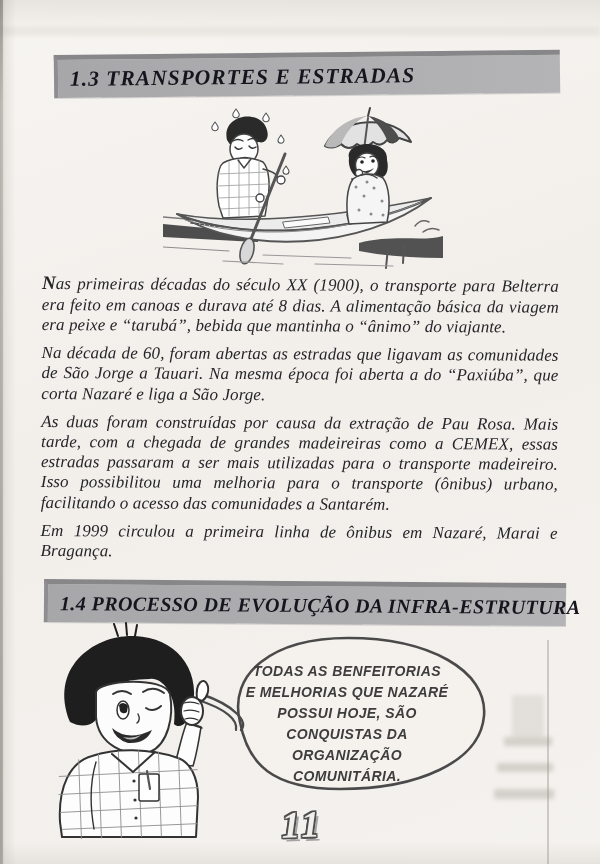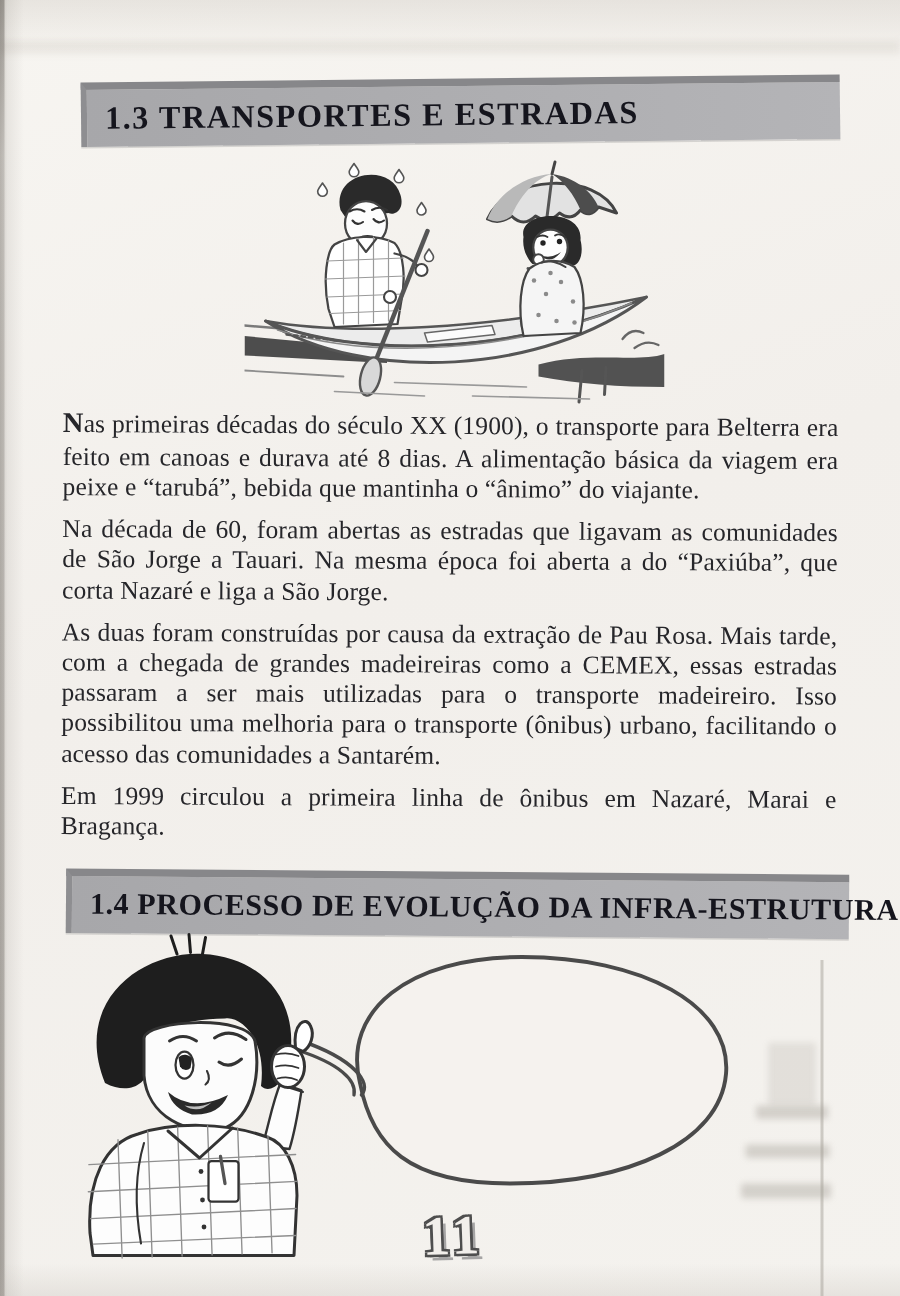--- a/index.html
+++ b/index.html
@@ -2,21 +2,21 @@
 <html><head>
 <meta charset="utf-8">
 <style>
   * { box-sizing: border-box; }
   html,body { margin:0; padding:0; }
   body {
     width:600px; height:864px; overflow:hidden; position:relative;
     background: linear-gradient(160deg, #f7f5f1 0%, #f2efeb 45%, #f4f2ee 100%);
     font-family: "Liberation Serif", serif;
   }
-  .page { position:absolute; inset:0; }
+  .page { position:absolute; inset:0;font-style:italic; }
 
   
   .scan-left-edge { position:absolute; left:0; top:0; width:16px; height:864px;
     background: linear-gradient(90deg, rgba(95,88,80,0.28) 0px, rgba(95,88,80,0.10) 5px, rgba(95,88,80,0) 16px);
     pointer-events:none; }
   .scan-left-line { position:absolute; left:0; top:0; width:3px; height:864px;
     background: linear-gradient(180deg, rgba(70,65,58,0.38), rgba(70,65,58,0.16) 12%, rgba(70,65,58,0.30)); }
   .scan-top { position:absolute; left:0; top:0; width:600px; height:34px;
     background: linear-gradient(180deg, rgba(196,190,182,0.30), rgba(196,190,182,0)); }
   .scan-streak { position:absolute; left:0; top:27px; width:600px; height:9px;
@@ -226,16 +226,23 @@
         <rect x="139" y="152" width="20" height="27" rx="2" fill="#fff" stroke="#333" stroke-width="1.5"></rect>
         <path d="M147,149 L150,167" stroke="#555" stroke-width="2.2" fill="none"></path>
         <circle cx="134" cy="159" r="1.6" fill="#333"></circle>
         <circle cx="135" cy="178" r="1.6" fill="#333"></circle>
         <circle cx="136" cy="196" r="1.6" fill="#333"></circle>
         <path d="M96,140 C90,160 90,184 94,207" stroke="#333" stroke-width="1.4" fill="none"></path>
       </g>
     </g>
   </svg>
 
+  <div class="bubble-text">
+    <span>TODAS AS BENFEITORIAS</span>
+    <span>E MELHORIAS QUE NAZARÉ</span>
+    <span>POSSUI HOJE, SÃO</span>
+    <span>CONQUISTAS DA ORGANIZAÇÃO</span>
+    <span>COMUNITÁRIA.</span>
+  </div>
 
   <div class="page-number">11</div>
 
 </div>
 
 </body></html>

